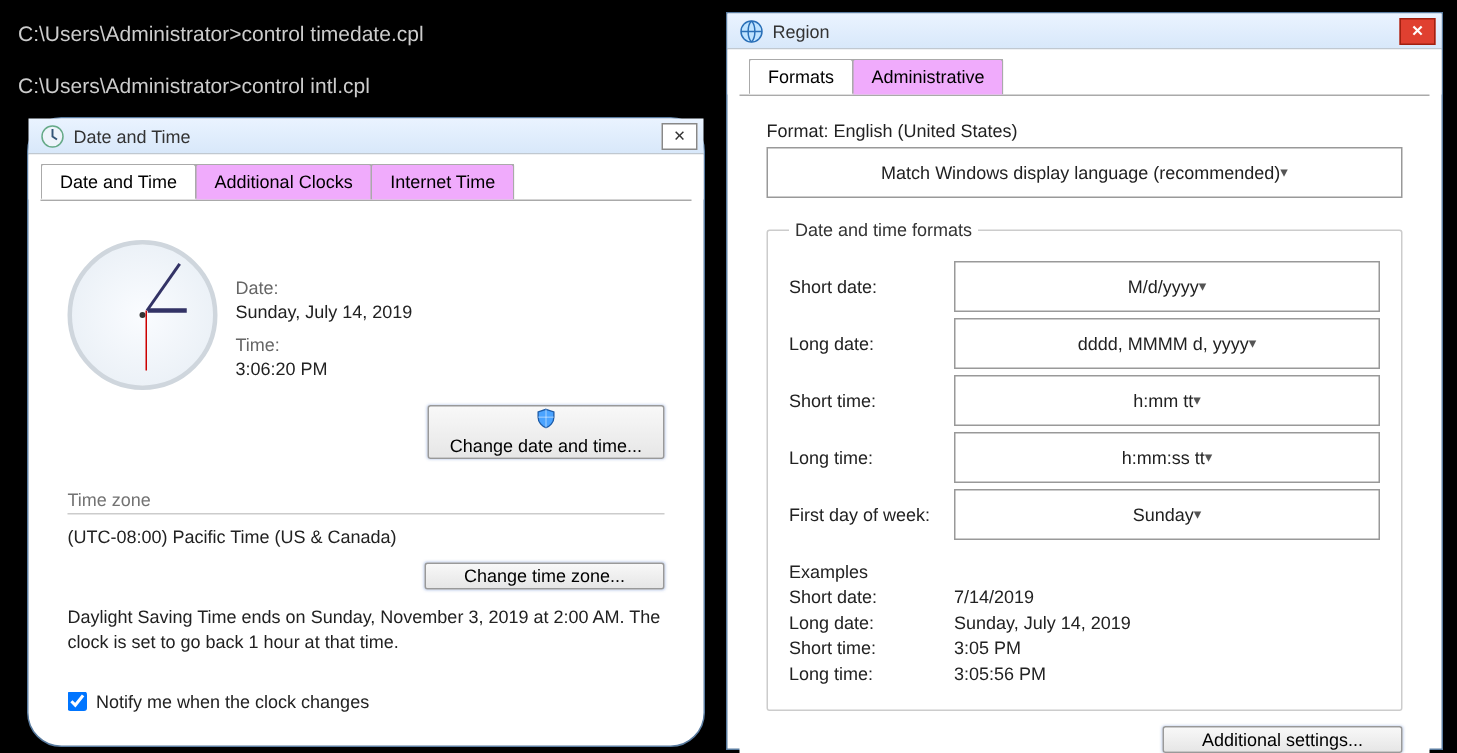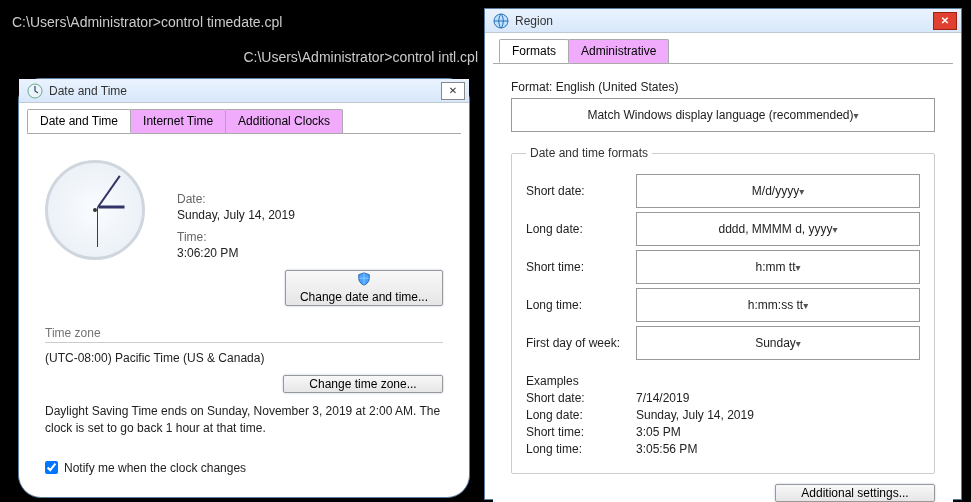--- a/index.html
+++ b/index.html
@@ -17,21 +17,21 @@
 
 .tabs { display: flex; padding: 6px 8px 0 8px; background: #fff; }
 .tab { padding: 4px 12px; font-size: 12px; border: 1px solid #aaa; border-bottom: none; background: #f0abfc; margin-right: -1px; cursor: pointer; border-radius: 2px 2px 0 0; }
 .tab.active { background: #fff; position: relative; z-index: 2; border-bottom: 1px solid #fff; }
 
 .body { padding: 12px 18px; font-size: 12px; color: #222; background: #fff; }
 
 
 .dt-window { top: 78px; left: 18px; width: 452px; height: 420px; border-radius: 23px; }
 .dt-body { display: flex; flex-direction: column; gap: 10px; }
-.dt-top { display: flex; gap: 32px; align-items: flex-end; }
+.dt-top { display: flex; gap: 12px; align-items: center; }
 .clock { width: 100px; height: 100px; border-radius: 50%; border: 3px solid #cfd6dd; background: radial-gradient(#fafcff,#e6edf4); position: relative; margin: 10px 0 0 0; }
 .clock::before { content:""; position:absolute; top: 48%; left: 48%; width: 4px; height: 4px; background:#333; border-radius:50%; }
 .hand { position:absolute; background:#336; transform-origin: bottom center; left: 49px; bottom: 50px; }
 .hand.h { width: 3px; height: 26px; transform: rotate(90deg); }
 .hand.m { width: 2px; height: 38px; transform: rotate(35deg); }
 .hand.s { width: 1px; height: 40px; background:#c00; transform: rotate(180deg); }
 .dt-info { padding-top: 20px; }
 .dt-info .lbl { color: #666; margin-top: 8px; }
 .dt-info .val { color: #222; margin-top: 2px; }
 .btn { display: inline-flex; align-items: center; justify-content: center; gap: 4px; padding: 1px 14px; font-size: 12px; background: linear-gradient(#f8f8f8,#e6e6e6); border: 1px solid #999; border-radius: 2px; cursor: pointer; box-shadow: 0 0 2px rgba(80,120,200,0.5); flex-direction: column; }
@@ -51,37 +51,37 @@
 legend { font-size: 12px; padding: 0 4px; color: #333; }
 .ex-row { display:flex; margin: 3px 0; }
 .ex-row .k { width: 110px; }
 .rg-bottom { text-align: right; margin-top: 10px; }
 </style>
 </head>
 <body>
 
 <div class="terminal">
   <div class="prompt-line"><span>C:\Users\Administrator&gt;</span><span>control timedate.cpl</span></div>
-  <div class="prompt-line" style="margin-top:10px;text-align:right;"><span>C:\Users\Administrator&gt;</span><span>control intl.cpl</span></div>
+  <div class="prompt-line" style="margin-top:10px;"><span>C:\Users\Administrator&gt;</span><span>control intl.cpl</span></div>
 </div>
 
 <div class="window dt-window">
   <div class="titlebar">
     <svg class="title-icon" viewBox="0 0 16 16">
         <circle cx="8" cy="8" r="7" fill="#eef4fb" stroke="#6a8"></circle>
         <path d="M8 3v5l3 2" stroke="#357" fill="none" stroke-width="1.3"></path>
       </svg>
     <span>Date and Time</span>
     <span class="spacer"></span>
     <div class="close-btn">✕</div>
   </div>
   <div class="tabs">
     <div class="tab active">Date and Time</div>
+    <div class="tab">Additional Clocks</div>
     <div class="tab">Internet Time</div>
-    <div class="tab">Additional Clocks</div>
   </div>
   <div class="body dt-body" style="border-top:1px solid #aaa; margin:0 8px; padding-top:16px;">
     <div class="dt-top">
       <div class="clock">
         <div class="hand h"></div>
           <div class="hand m"></div>
           <div class="hand s"></div>
       </div>
       <div class="dt-info">
         <div class="lbl">Date:</div>

